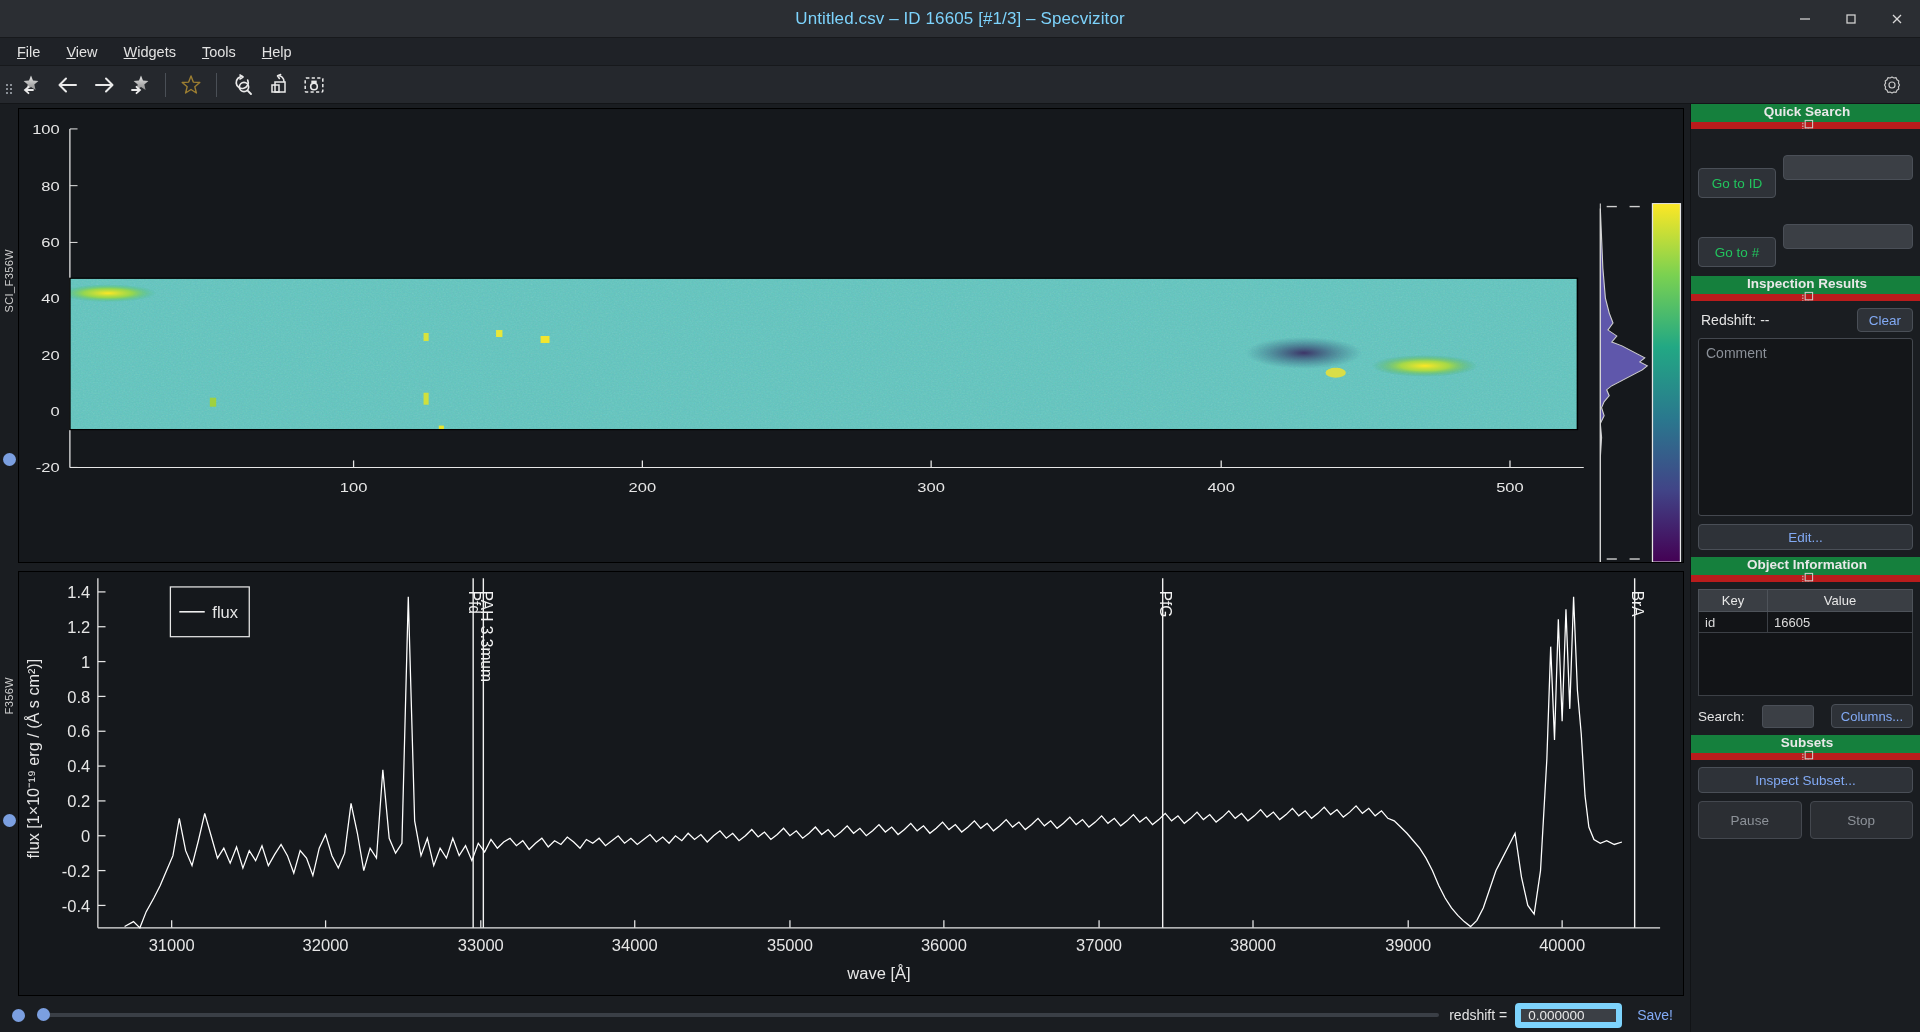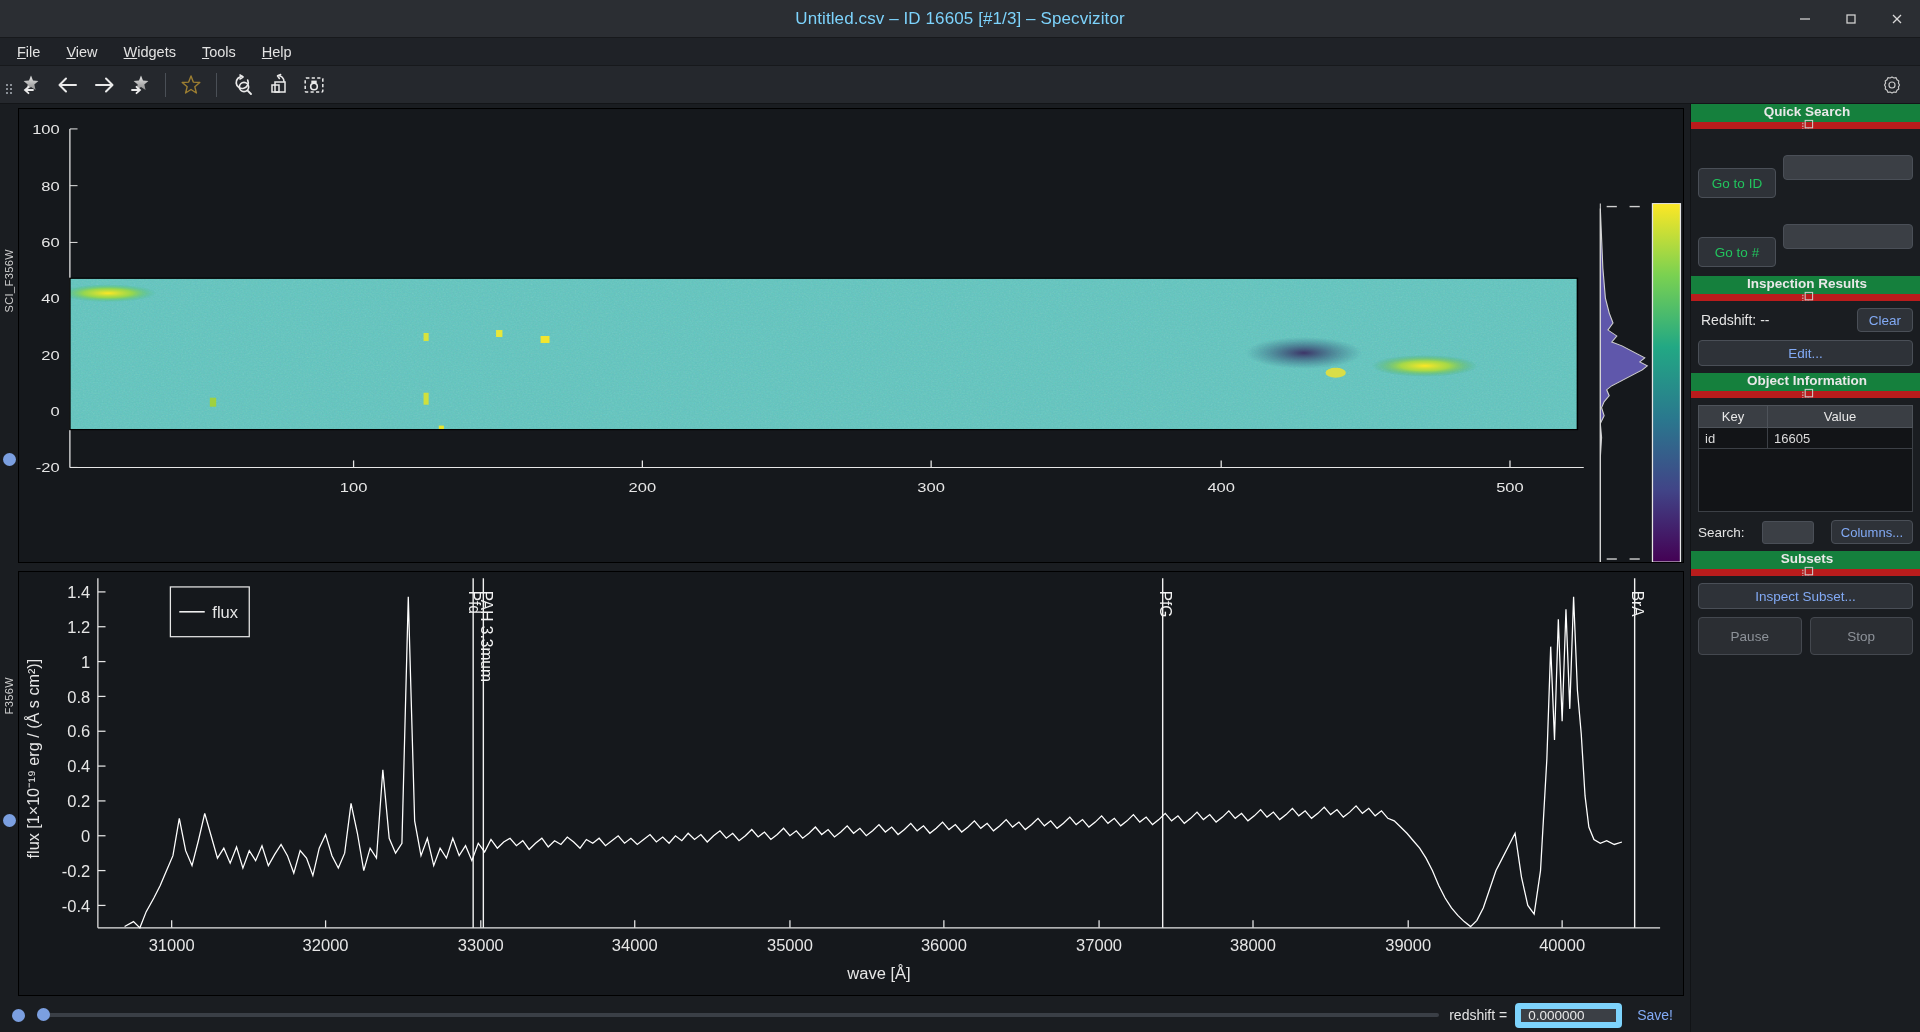--- a/index.html
+++ b/index.html
@@ -532,20 +532,21 @@
                 <line x1="2.6" y1="2.6" x2="11.4" y2="11.4" stroke="#d8d8d8" stroke-width="1.3"></line>
                 <line x1="11.4" y1="2.6" x2="2.6" y2="11.4" stroke="#d8d8d8" stroke-width="1.3"></line>
               </svg>
           </div>
         </div>
         <div class="dockbody">
           <div class="irow">
             <div class="redshift-lbl">Redshift: --</div>
             <div class="clearbtn">Clear</div>
           </div>
+          <div class="commentbox">Comment</div>
           <div class="editbtn">Edit...</div>
         </div>
       </div>
 
       <div class="dockpanel">
         <div class="dockhdr">
           <div class="t">Object Information</div>
           <div class="ic">
             <svg width="13" height="13" viewBox="0 0 14 14">
                 <rect x="4.5" y="1.5" width="8" height="8" fill="none" stroke="#cfcfcf" stroke-width="1.1"></rect>

